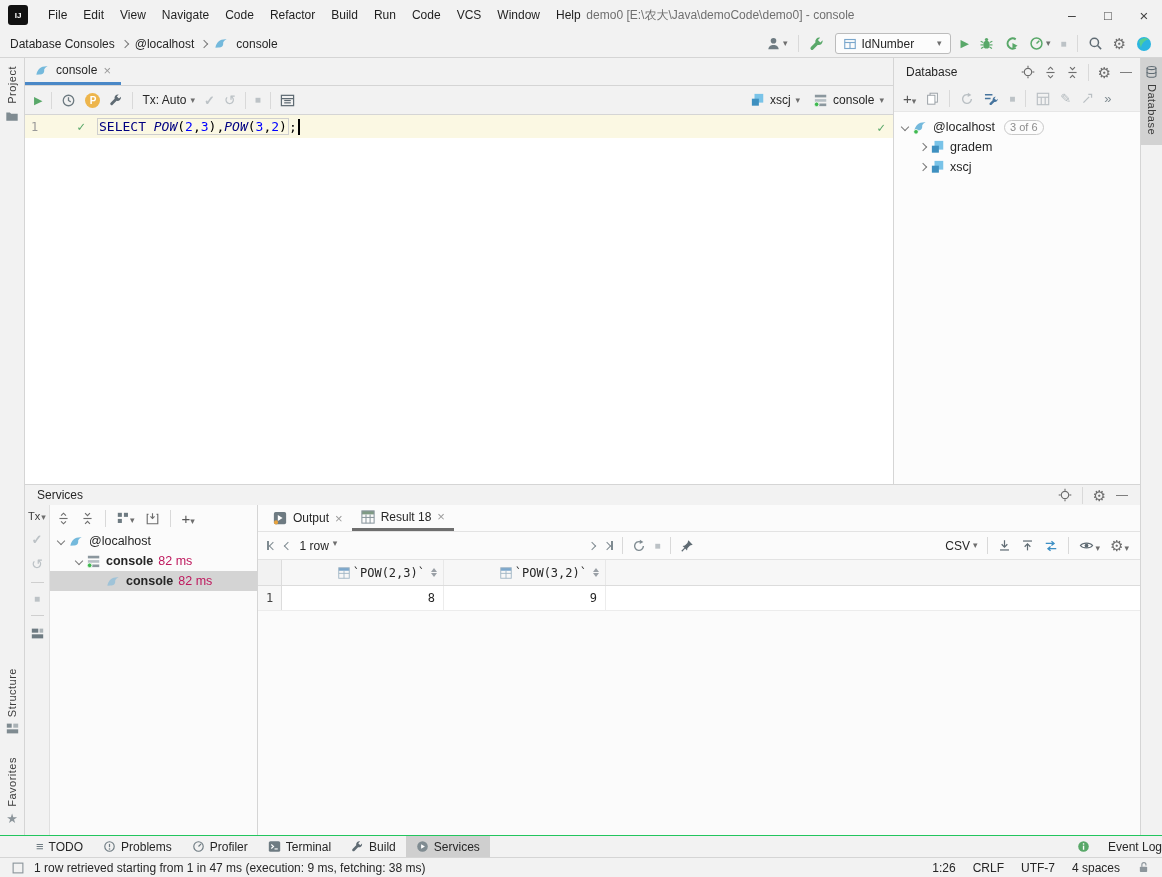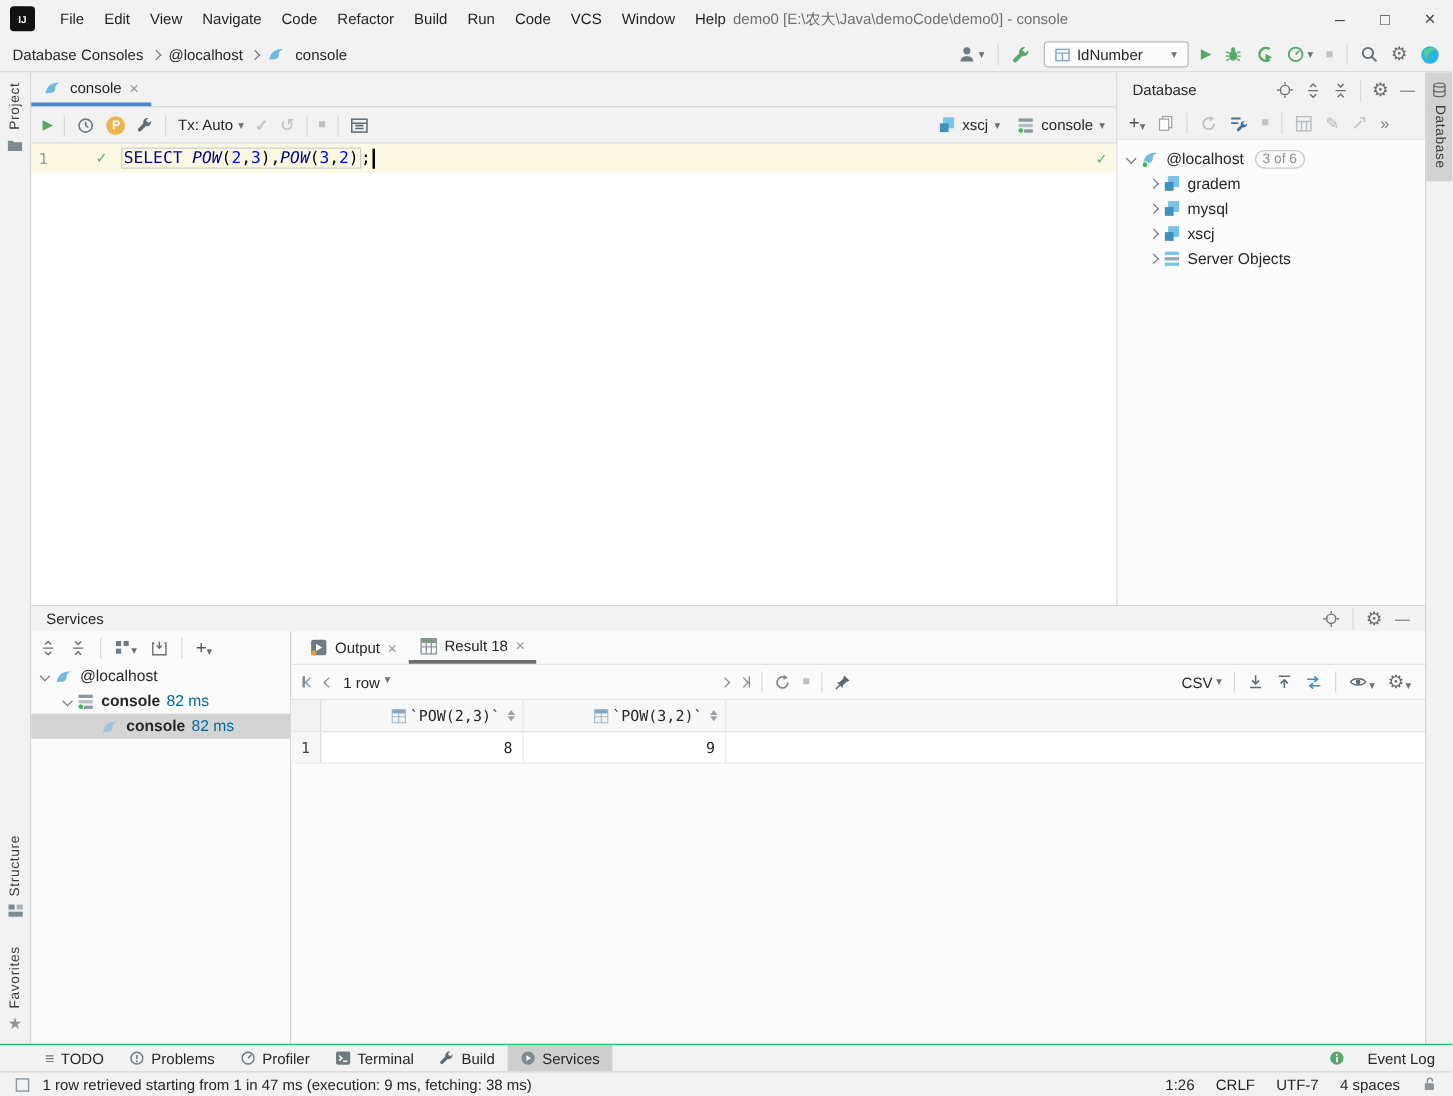--- a/index.html
+++ b/index.html
@@ -106,21 +106,21 @@
   .svc-body{flex:1;display:flex;min-height:0}
   .svc-iconcol{width:25px;border-right:1px solid #e0e0e0;background:#f2f2f2;
                display:flex;flex-direction:column;align-items:center;padding-top:5px;gap:11px}
   .tx-mini{font-size:11px;color:#3c3c3c;display:flex;align-items:flex-end;gap:1px}
   .hline{width:13px;height:1px;background:#cfcfcf}
   .svc-tree{width:207px;display:flex;flex-direction:column}
   .svc-tree-toolbar{height:26px;display:flex;align-items:center;gap:11px;padding:0 7px}
   .svc-row{height:20px;display:flex;align-items:center;gap:5px;font-size:12.5px}
   .svc-row .bold{font-weight:bold}
   .svc-row.selected{background:#d4d4d4}
-  .time{color:#0369a1}
+  .time{color:#be185d}
   .svc-divider{width:1px;background:#d5d5d5}
   .svc-main{flex:1;display:flex;flex-direction:column;min-width:0}
   .rs-tabs{height:27px;display:flex;align-items:stretch;padding-left:6px;border-bottom:1px solid #e3e3e3}
   .rs-tab{display:flex;align-items:center;gap:6px;padding:0 9px}
   .rs-tab.selected{border-bottom:3px solid #6e6e6e}
   .rs-toolbar{height:28px;display:flex;align-items:center;gap:9px;padding:0 9px;border-bottom:1px solid #e3e3e3}
   .pager{display:flex;align-items:flex-start;gap:4px;color:#262626}
   .rs-toolbar .right{margin-left:auto;display:flex;align-items:center;gap:10px;padding-right:2px}
   .grid{font-family:"DejaVu Sans Mono",monospace;font-size:12px}
   .grid-header{display:flex;height:26px;background:#f7f7f7;border-bottom:1px solid #dcdcdc}
@@ -128,21 +128,21 @@
   .gh-cell{width:162px;display:flex;align-items:center;justify-content:flex-end;gap:3px;padding:0 6px;border-right:1px solid #e8e8e8}
   .grid-row{display:flex;height:25px;background:#fff;border-bottom:1px solid #ececec}
   .gr-num{width:24px;background:#f7f7f7;border-right:1px solid #dcdcdc;display:flex;align-items:center;justify-content:center;color:#444}
   .gr-cell{width:162px;display:flex;align-items:center;justify-content:flex-end;padding:0 8px;border-right:1px solid #ececec}
 
   
   #toolwindow-bar{left:0;right:0;bottom:20px;height:22px;background:#f2f2f2;border-top:1px solid #22c55e;
                   display:flex;align-items:center;padding-left:26px}
   .twb-item{height:100%;display:flex;align-items:center;gap:5px;padding:0 10px}
   .twb-item.selected{background:#cfcfcf}
-  .twb-right{margin-left:auto;display:flex;align-items:center;gap:18px;padding-right:14px}
+  .twb-right{margin-left:auto;display:flex;align-items:center;gap:18px;}
   #status-bar{left:0;right:0;bottom:0;height:20px;background:#f2f2f2;border-top:1px solid #d5d5d5;
               display:flex;align-items:center;gap:10px;padding:0 12px}
   .sb-right{margin-left:auto;display:flex;align-items:center;gap:17px}
 </style>
 </head>
 <body>
 
 <div id="titlebar" class="abs">
   <div class="logo">IJ</div>
   <span class="menu-item">File</span>
@@ -482,42 +482,21 @@
           <span>gradem</span>
         </div>
         <div class="tree-row" style="padding-left:26px">
           <span class="chev right"></span>
           <span>
               <svg width="14" height="14" viewBox="0 0 16 16">
                 <rect x="4" y="1" width="10" height="10" fill="#79c3e8"></rect>
                 <rect x="1" y="6.5" width="8" height="8" fill="#3e90c0"></rect>
               </svg>
             </span>
-          <span>mysql</span>
-        </div>
-        <div class="tree-row" style="padding-left:26px">
-          <span class="chev right"></span>
-          <span>
-              <svg width="14" height="14" viewBox="0 0 16 16">
-                <rect x="4" y="1" width="10" height="10" fill="#79c3e8"></rect>
-                <rect x="1" y="6.5" width="8" height="8" fill="#3e90c0"></rect>
-              </svg>
-            </span>
           <span>xscj</span>
-        </div>
-        <div class="tree-row" style="padding-left:26px">
-          <span class="chev right"></span>
-          <span>
-              <svg width="14" height="14" viewBox="0 0 16 16">
-                <rect x="1" y="1.5" width="13" height="3" fill="#79c3e8"></rect>
-                <rect x="1" y="6.5" width="13" height="3" fill="#9aa7ad"></rect>
-                <rect x="1" y="11.5" width="13" height="3" fill="#79c3e8"></rect>
-              </svg>
-            </span>
-          <span>Server Objects</span>
         </div>
       </div>
     </div>
   </div>
 
   <div id="services">
     <div class="svc-header">
       <span>Services</span>
       <div class="right">
         <span>
@@ -530,20 +509,38 @@
                 <line x1="13" y1="8" x2="15.2" y2="8"></line>
               </g>
             </svg>
           </span>
         <span class="sep"></span>
         <span class="g g-gear"></span>
         <span class="g g-dash"></span>
       </div>
     </div>
     <div class="svc-body">
+      <div class="svc-iconcol">
+        <span class="tx-mini">
+            <span>Tx</span>
+            <span class="g g-caret" style="font-size:7px"></span>
+          </span>
+        <span class="g g-check lgray"></span>
+        <span class="g g-undo lgray"></span>
+        <span class="hline"></span>
+        <span class="g g-stop lgray"></span>
+        <span class="hline"></span>
+        <span>
+            <svg width="13" height="13" viewBox="0 0 16 16">
+              <rect x="1" y="2" width="8" height="5" fill="#6e7b82"></rect>
+              <rect x="10.5" y="2" width="4.5" height="5" fill="#aab2b6"></rect>
+              <rect x="1" y="9" width="14" height="5" fill="#6e7b82"></rect>
+            </svg>
+          </span>
+      </div>
       <div class="svc-tree">
         <div class="svc-tree-toolbar">
           <span>
               <svg width="13" height="13" viewBox="0 0 16 16">
                 <g fill="none" stroke="#6e6e6e" stroke-width="1.4">
                   <line x1="3" y1="8" x2="13" y2="8"></line>
                   <path d="M5 4.5 8 1.5 11 4.5"></path>
                   <path d="M5 11.5 8 14.5 11 11.5"></path>
                 </g>
               </svg>

